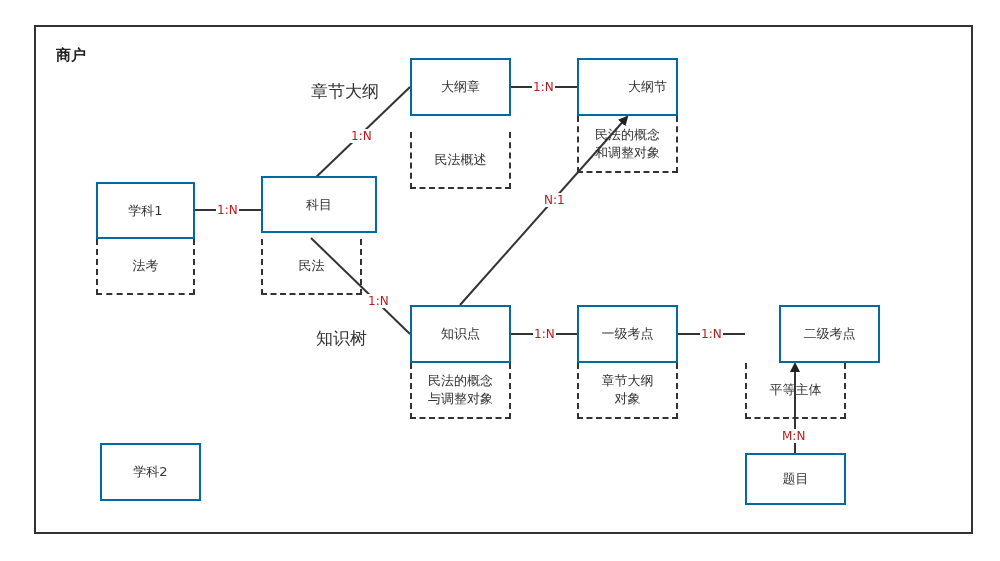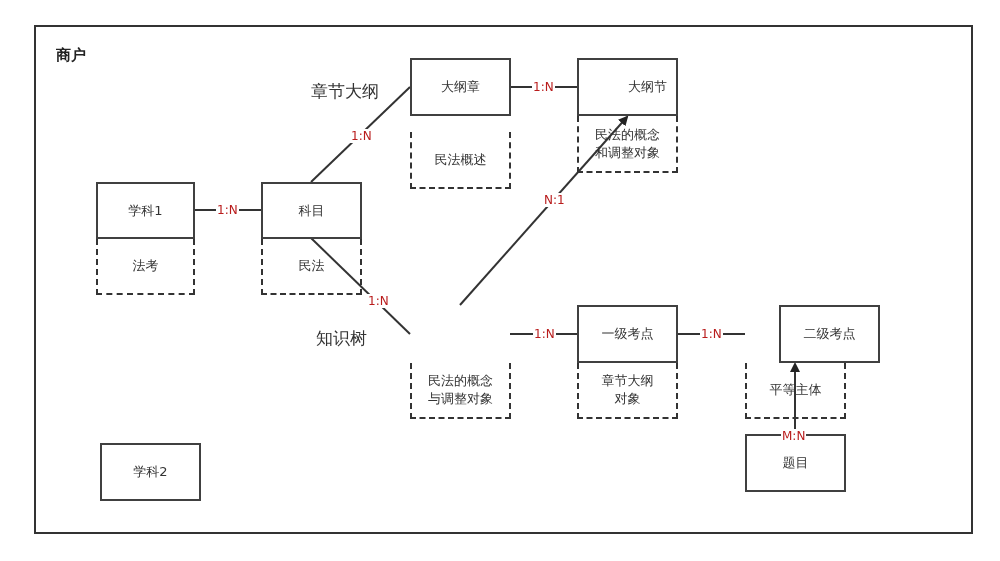--- a/index.html
+++ b/index.html
@@ -2,21 +2,21 @@
 <html><head>
 <meta charset="utf-8">
 <style>
   html, body { margin:0; padding:0; background:#ffffff; }
   body { width:1000px; height:561px; position:relative; overflow:hidden;
          font-family:"DejaVu Sans", "Liberation Sans", sans-serif; color:#333; }
   #diagram { position:absolute; left:0; top:0; width:1000px; height:561px; }
   .frame { position:absolute; left:34px; top:25px; width:939px; height:509px;
            border:2px solid #333; box-sizing:border-box; }
   .title { position:absolute; left:56px; top:46px; font-size:15px; font-weight:bold; color:#222; }
-  .ent { position:absolute; box-sizing:border-box; border:2px solid #404040; background:#fff;
+  .ent { position:absolute; box-sizing:border-box; border:2px solid #0369a1; background:#fff;
          display:flex; align-items:center; justify-content:center; font-size:13px; color:#333; }
   .attr { position:absolute; box-sizing:border-box; border:2px dashed #333; border-top:none;
           display:flex; align-items:center; justify-content:center; text-align:center;
           font-size:13px; line-height:18px; color:#333; white-space:pre-line; }
   .lbl { position:absolute; font-size:12px; color:#b91c1c; background:#fff; padding:0 1px; line-height:14px; }
   .plain { position:absolute; font-size:17px; color:#333; }
   svg { position:absolute; left:0; top:0; }
 </style>
 </head>
 <body>
@@ -42,51 +42,54 @@
 
   <div class="title">商户</div>
   <div class="plain" style="left:311px;top:80px;">章节大纲</div>
   <div class="plain" style="left:316px;top:327px;">知识树</div>
 
   <div class="ent" style="left:96px;top:182px;width:99px;height:57px;">
       <span>学科1</span>
     </div>
   <div class="attr" style="left:96px;top:239px;width:99px;height:56px;">法考</div>
 
-  <div class="ent" style="left:261px;top:182px;width:101px;height:57px;">
+  <div class="ent" style="left:261px;top:176px;width:116px;height:57px;">
       <span>科目</span>
     </div>
   <div class="attr" style="left:261px;top:239px;width:101px;height:56px;">民法</div>
 
   <div class="ent" style="left:410px;top:58px;width:101px;height:58px;">
       <span>大纲章</span>
     </div>
   <div class="attr" style="left:410px;top:116px;width:101px;height:57px;margin-top:16px;">民法概述</div>
 
   <div class="ent" style="left:577px;top:58px;width:101px;height:58px;padding-left:40px;">
       <span>大纲节</span>
     </div>
   <div class="attr" style="left:577px;top:116px;width:101px;height:57px;">民法的概念
 和调整对象</div>
 
+  <div class="ent" style="left:410px;top:305px;width:101px;height:58px;">
+      <span>知识点</span>
+    </div>
   <div class="attr" style="left:410px;top:363px;width:101px;height:56px;">民法的概念
 与调整对象</div>
 
   <div class="ent" style="left:577px;top:305px;width:101px;height:58px;">
       <span>一级考点</span>
     </div>
   <div class="attr" style="left:577px;top:363px;width:101px;height:56px;">章节大纲
 对象</div>
 
   <div class="ent" style="left:745px;top:305px;width:101px;height:58px;margin-left:34px;">
       <span>二级考点</span>
     </div>
   <div class="attr" style="left:745px;top:363px;width:101px;height:56px;background:transparent;">平等主体</div>
 
-  <div class="ent" style="left:745px;top:434px;width:101px;height:58px;">
+  <div class="ent" style="left:745px;top:453px;width:101px;height:52px;">
       <span>题目</span>
     </div>
 
   <div class="ent" style="left:100px;top:443px;width:101px;height:58px;">
       <span>学科2</span>
     </div>
 
   <div class="lbl" style="left:216px;top:203px;">1:N</div>
   <div class="lbl" style="left:350px;top:129px;">1:N</div>
   <div class="lbl" style="left:532px;top:80px;">1:N</div>

